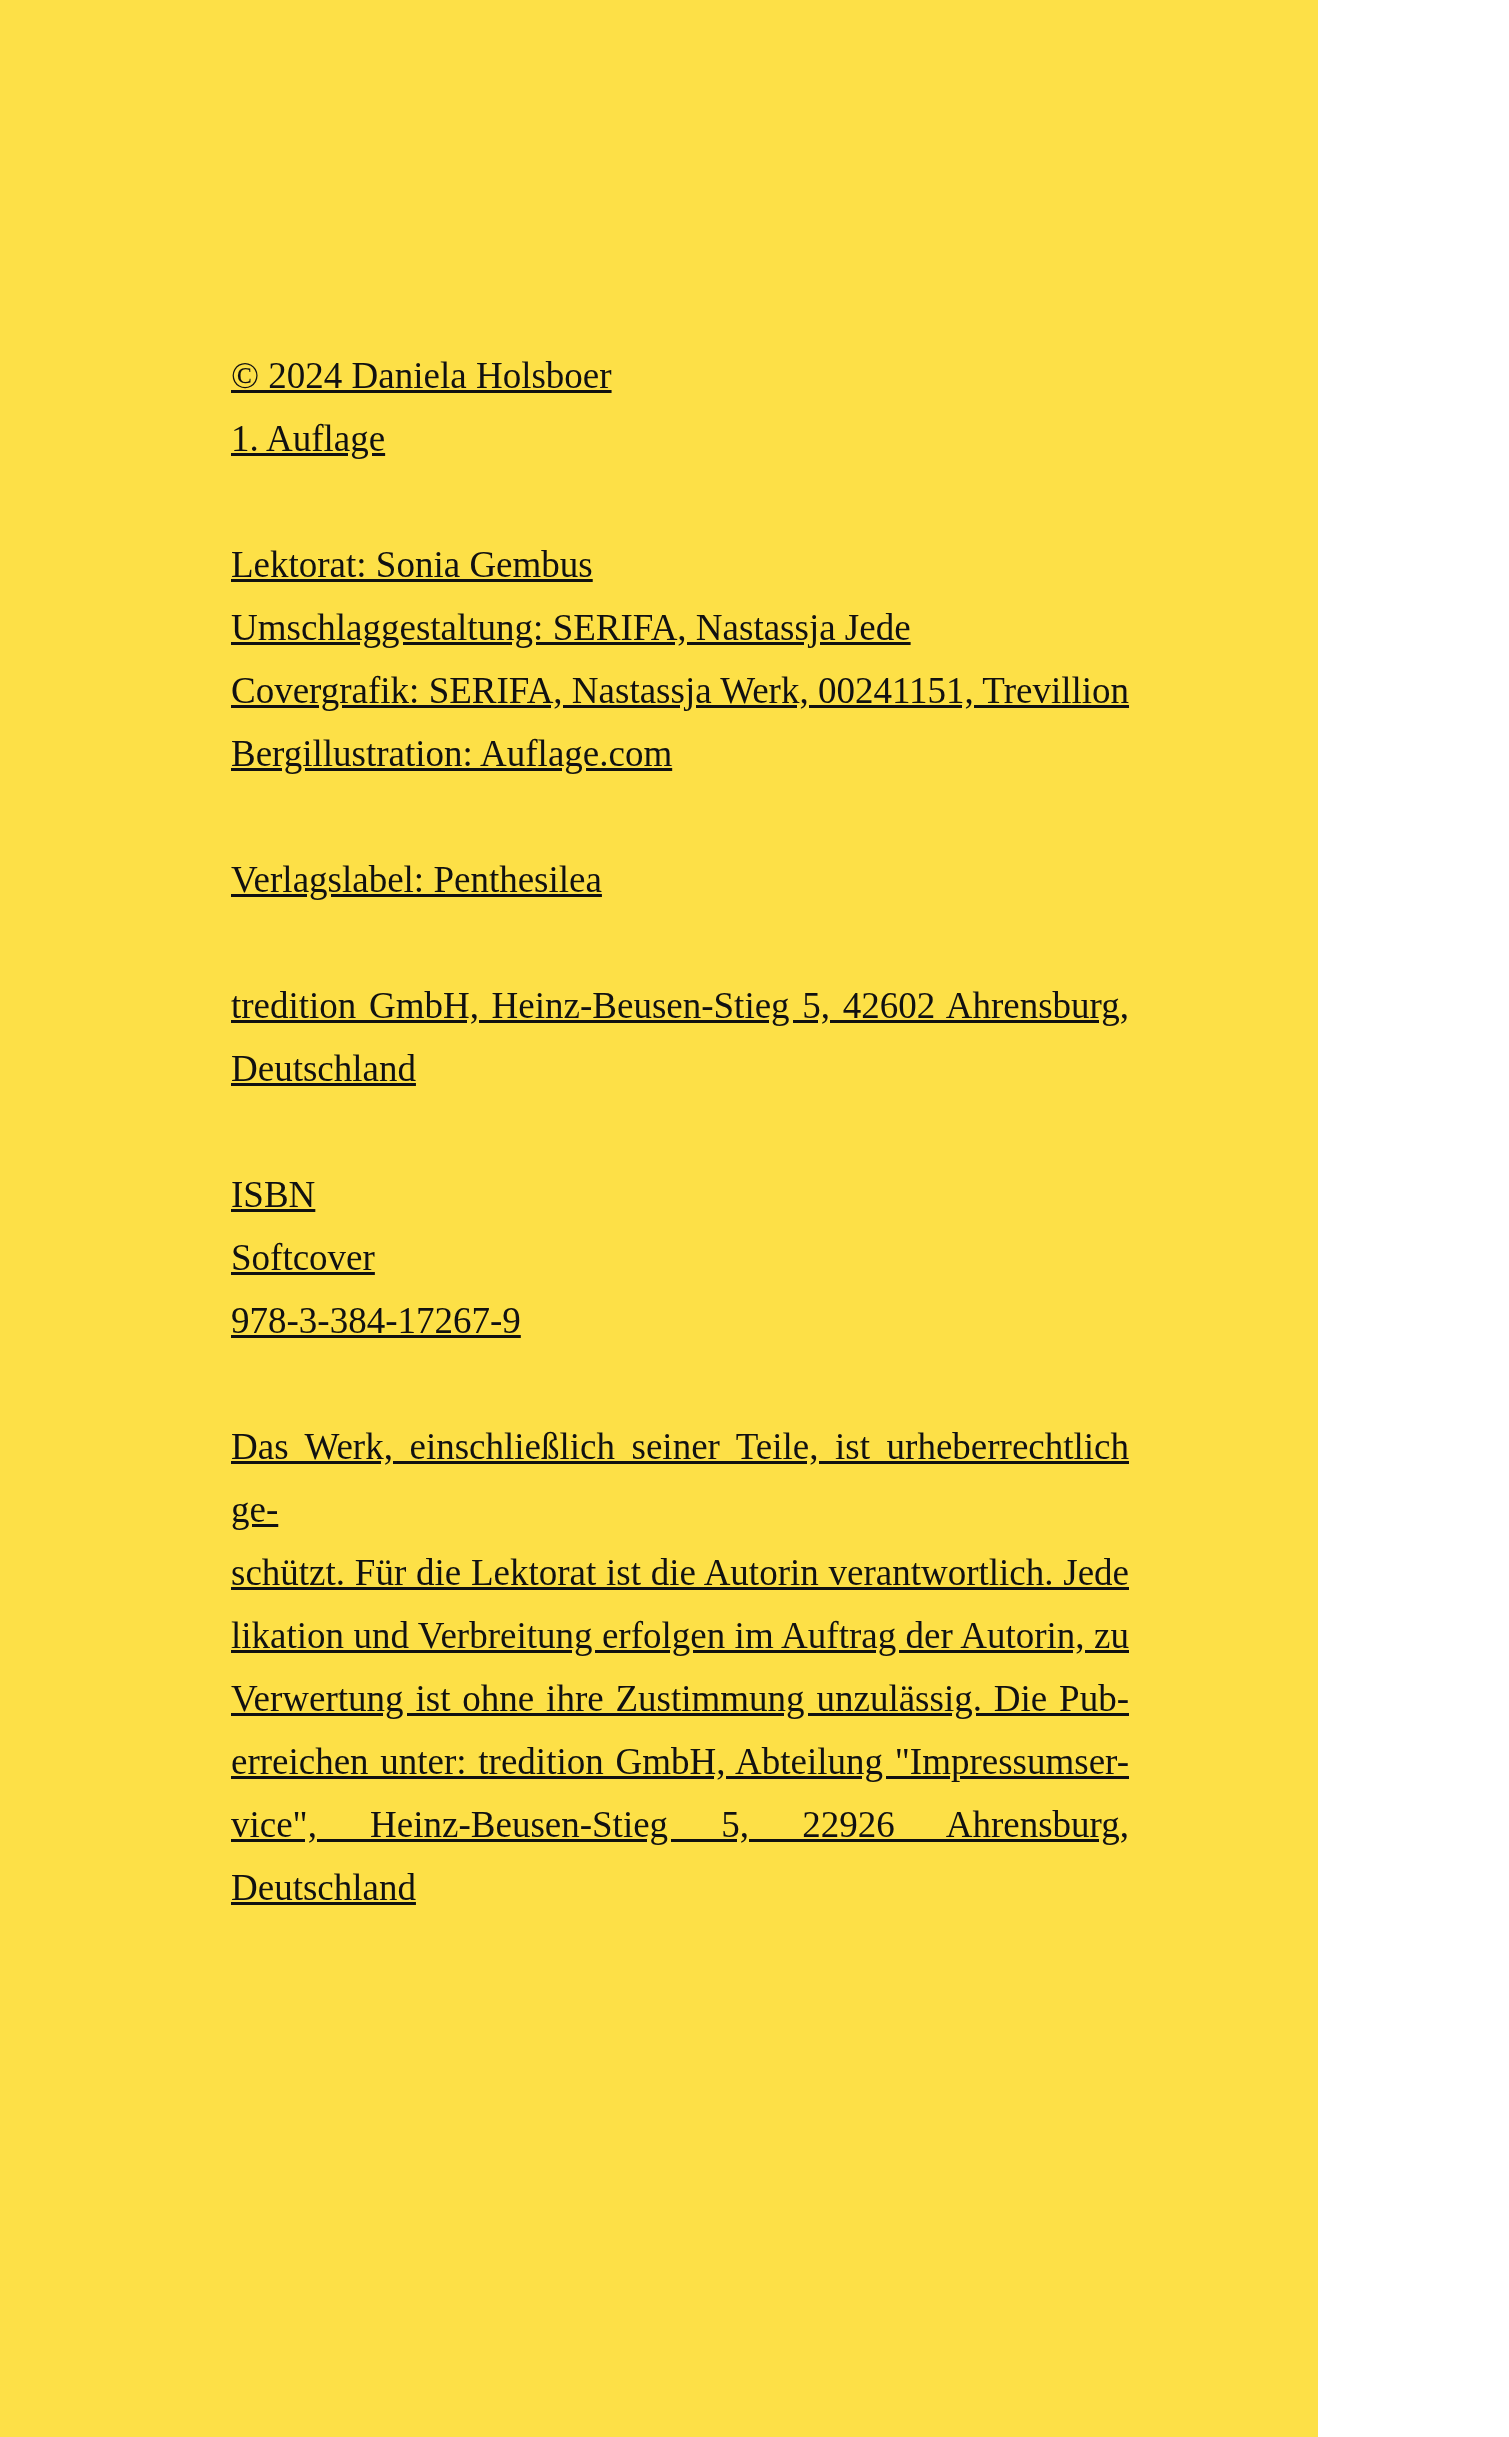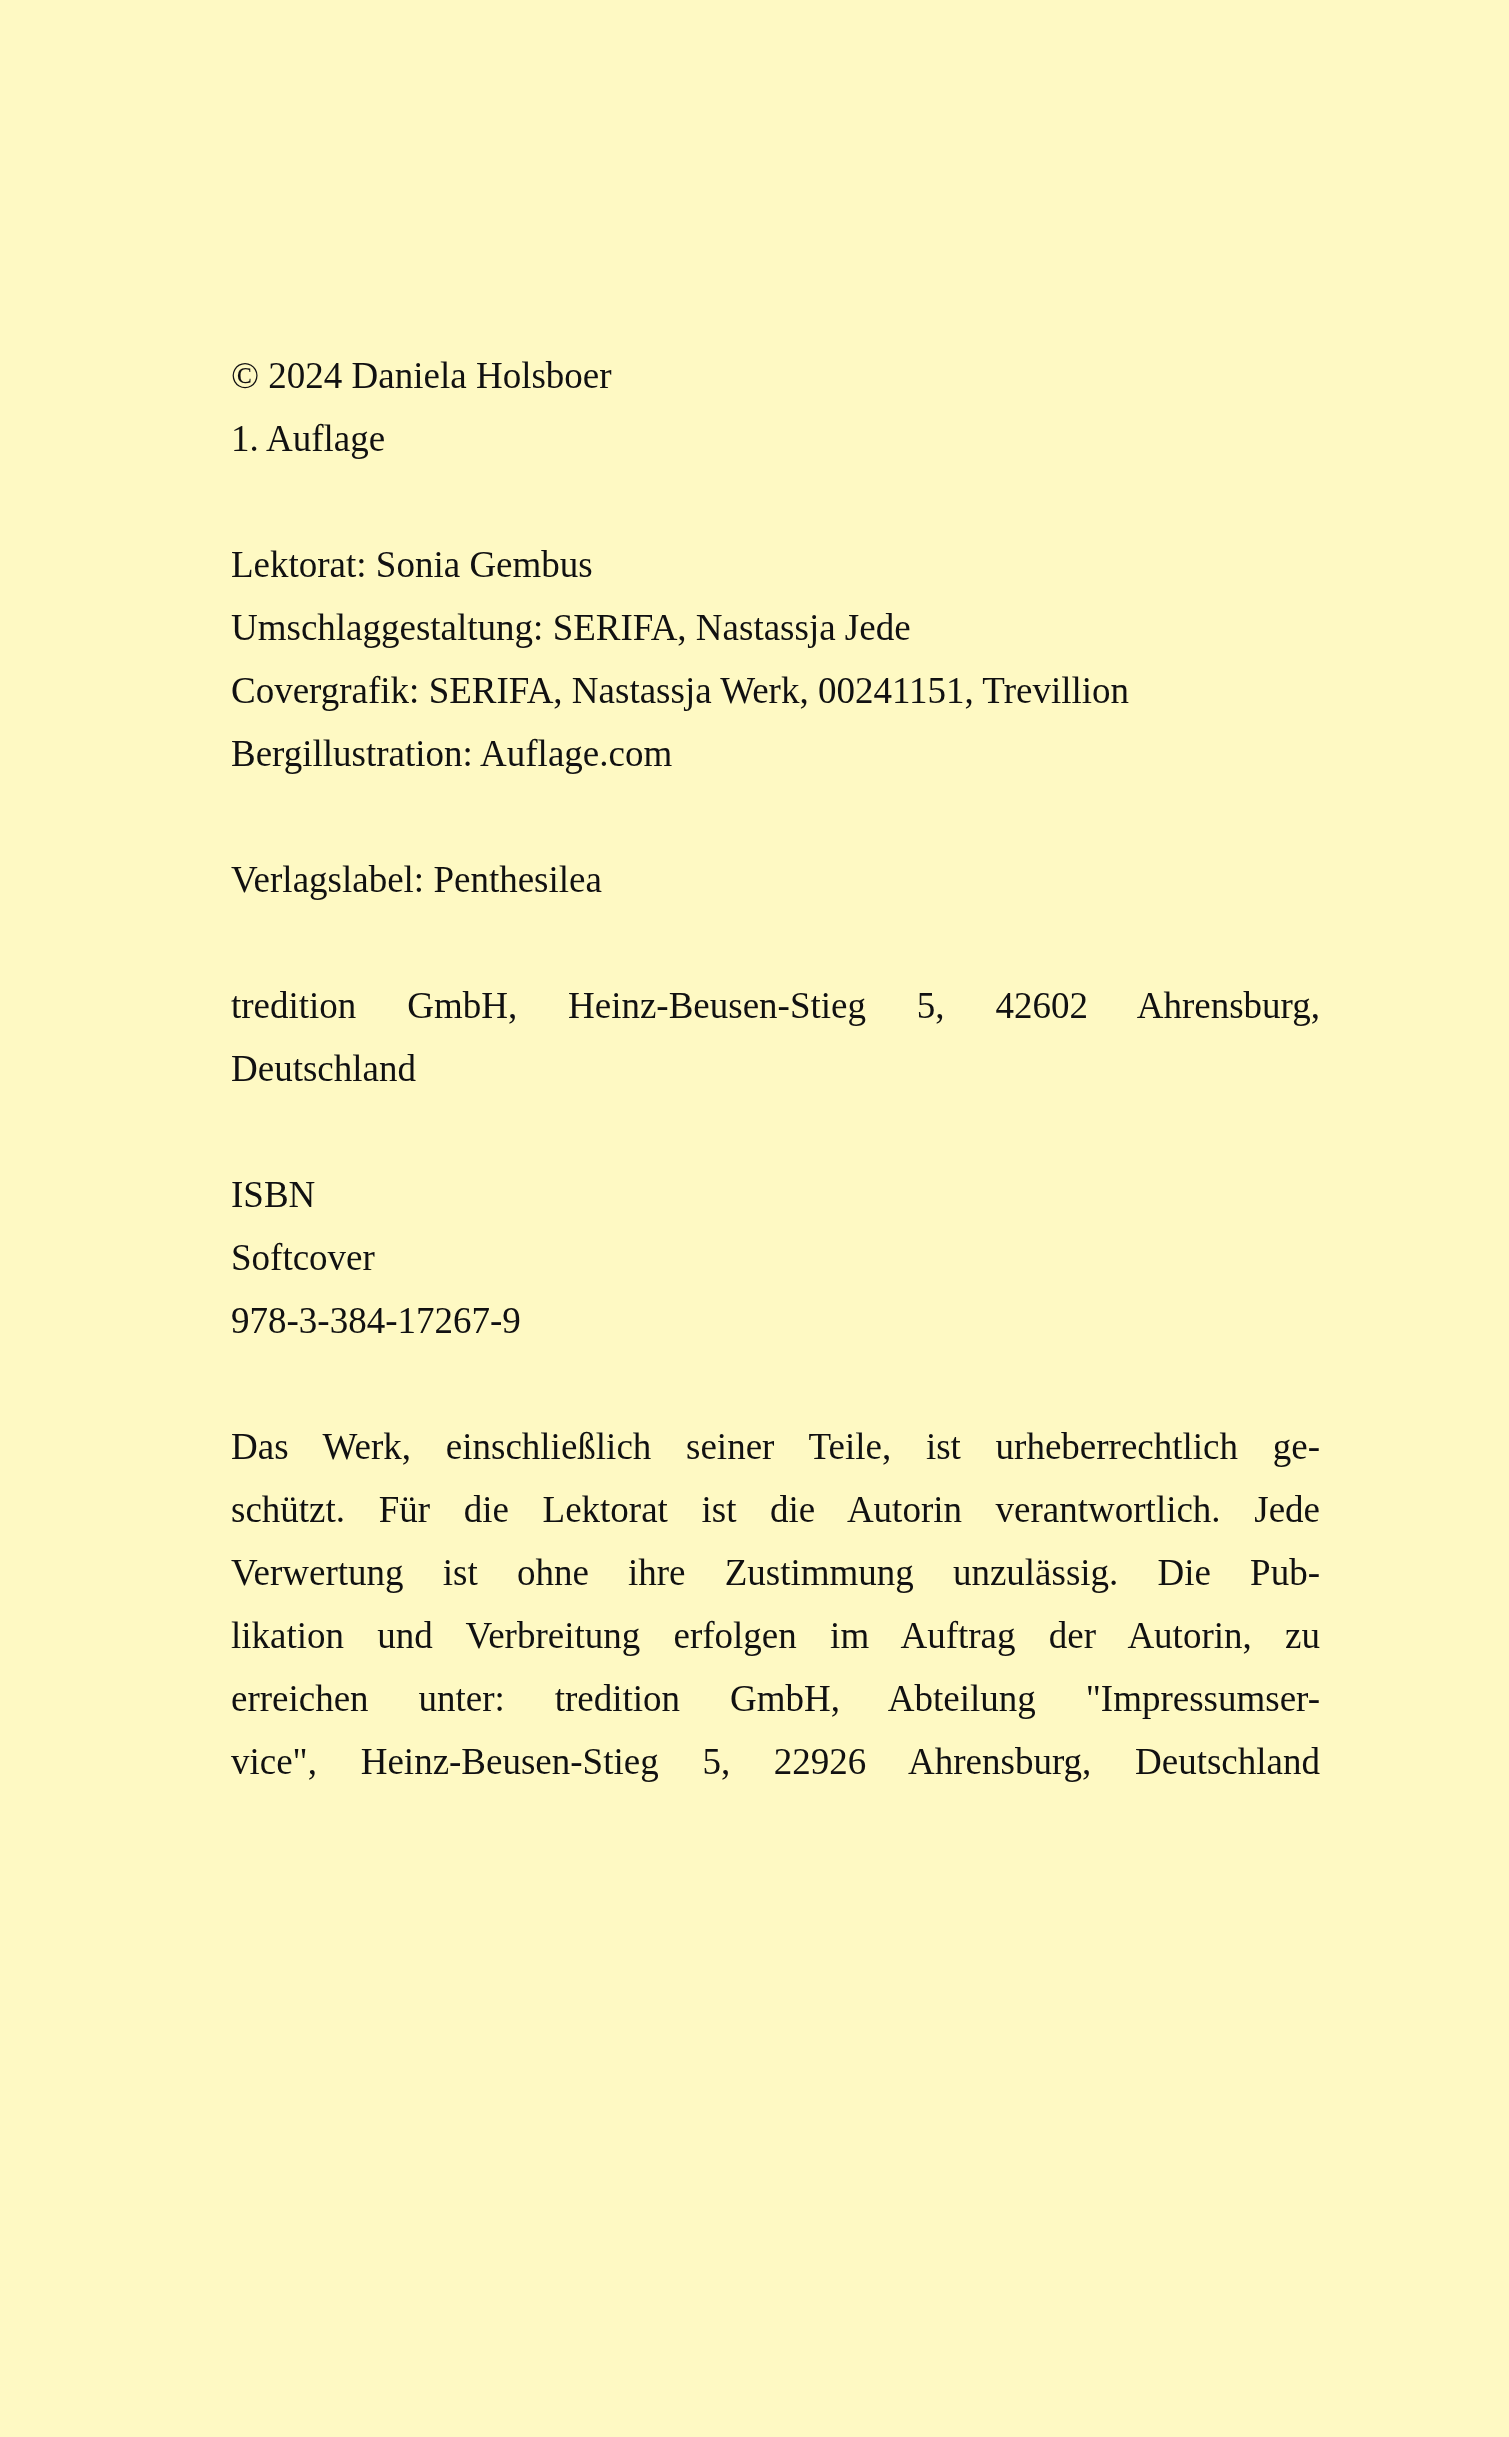--- a/index.html
+++ b/index.html
@@ -2,30 +2,31 @@
 <html style="font-size:7.9px"><head>
 <meta charset="utf-8">
 <style>
   html, body {
     margin: 0;
     padding: 0;
     background: #ffffff;
   }
   .page {
     position: relative;
-    width: 1509px;
+    width: 1318px;
     height: 2438px;
-    background: #fef9c3;
+    background: #fde047;
     box-sizing: border-box;
     padding: 344px 189px 0 231px;
     font-family: "Liberation Serif", "DejaVu Serif", serif;
     font-size: 37px;
     line-height: 63px;
     color: #111111;
     overflow: hidden;
+    text-decoration: underline;
   }
   .block {
     margin: 0 0 63px 0;
   }
   .line {
     white-space: nowrap;
   }
   .jline {
     text-align: justify;
     text-align-last: justify;
@@ -71,20 +72,20 @@
     <div class="line">ISBN</div>
     <div class="isbn-row">
       <span class="isbn-label">Softcover</span>
       <span>978-3-384-17267-9</span>
     </div>
   </div>
 
   <div class="block">
     <div class="jline">Das Werk, einschließlich seiner Teile, ist urheberrechtlich ge-</div>
     <div class="jline">schützt. Für die Lektorat ist die Autorin verantwortlich. Jede</div>
+    <div class="jline">likation und Verbreitung erfolgen im Auftrag der Autorin, zu</div>
     <div class="jline">Verwertung ist ohne ihre Zustimmung unzulässig. Die Pub-</div>
-    <div class="jline">likation und Verbreitung erfolgen im Auftrag der Autorin, zu</div>
     <div class="jline">erreichen unter: tredition GmbH, Abteilung "Impressumser-</div>
     <div class="jline">vice", Heinz-Beusen-Stieg 5, 22926 Ahrensburg, Deutschland</div>
   </div>
 
 </div>
 
 
 </body></html>

